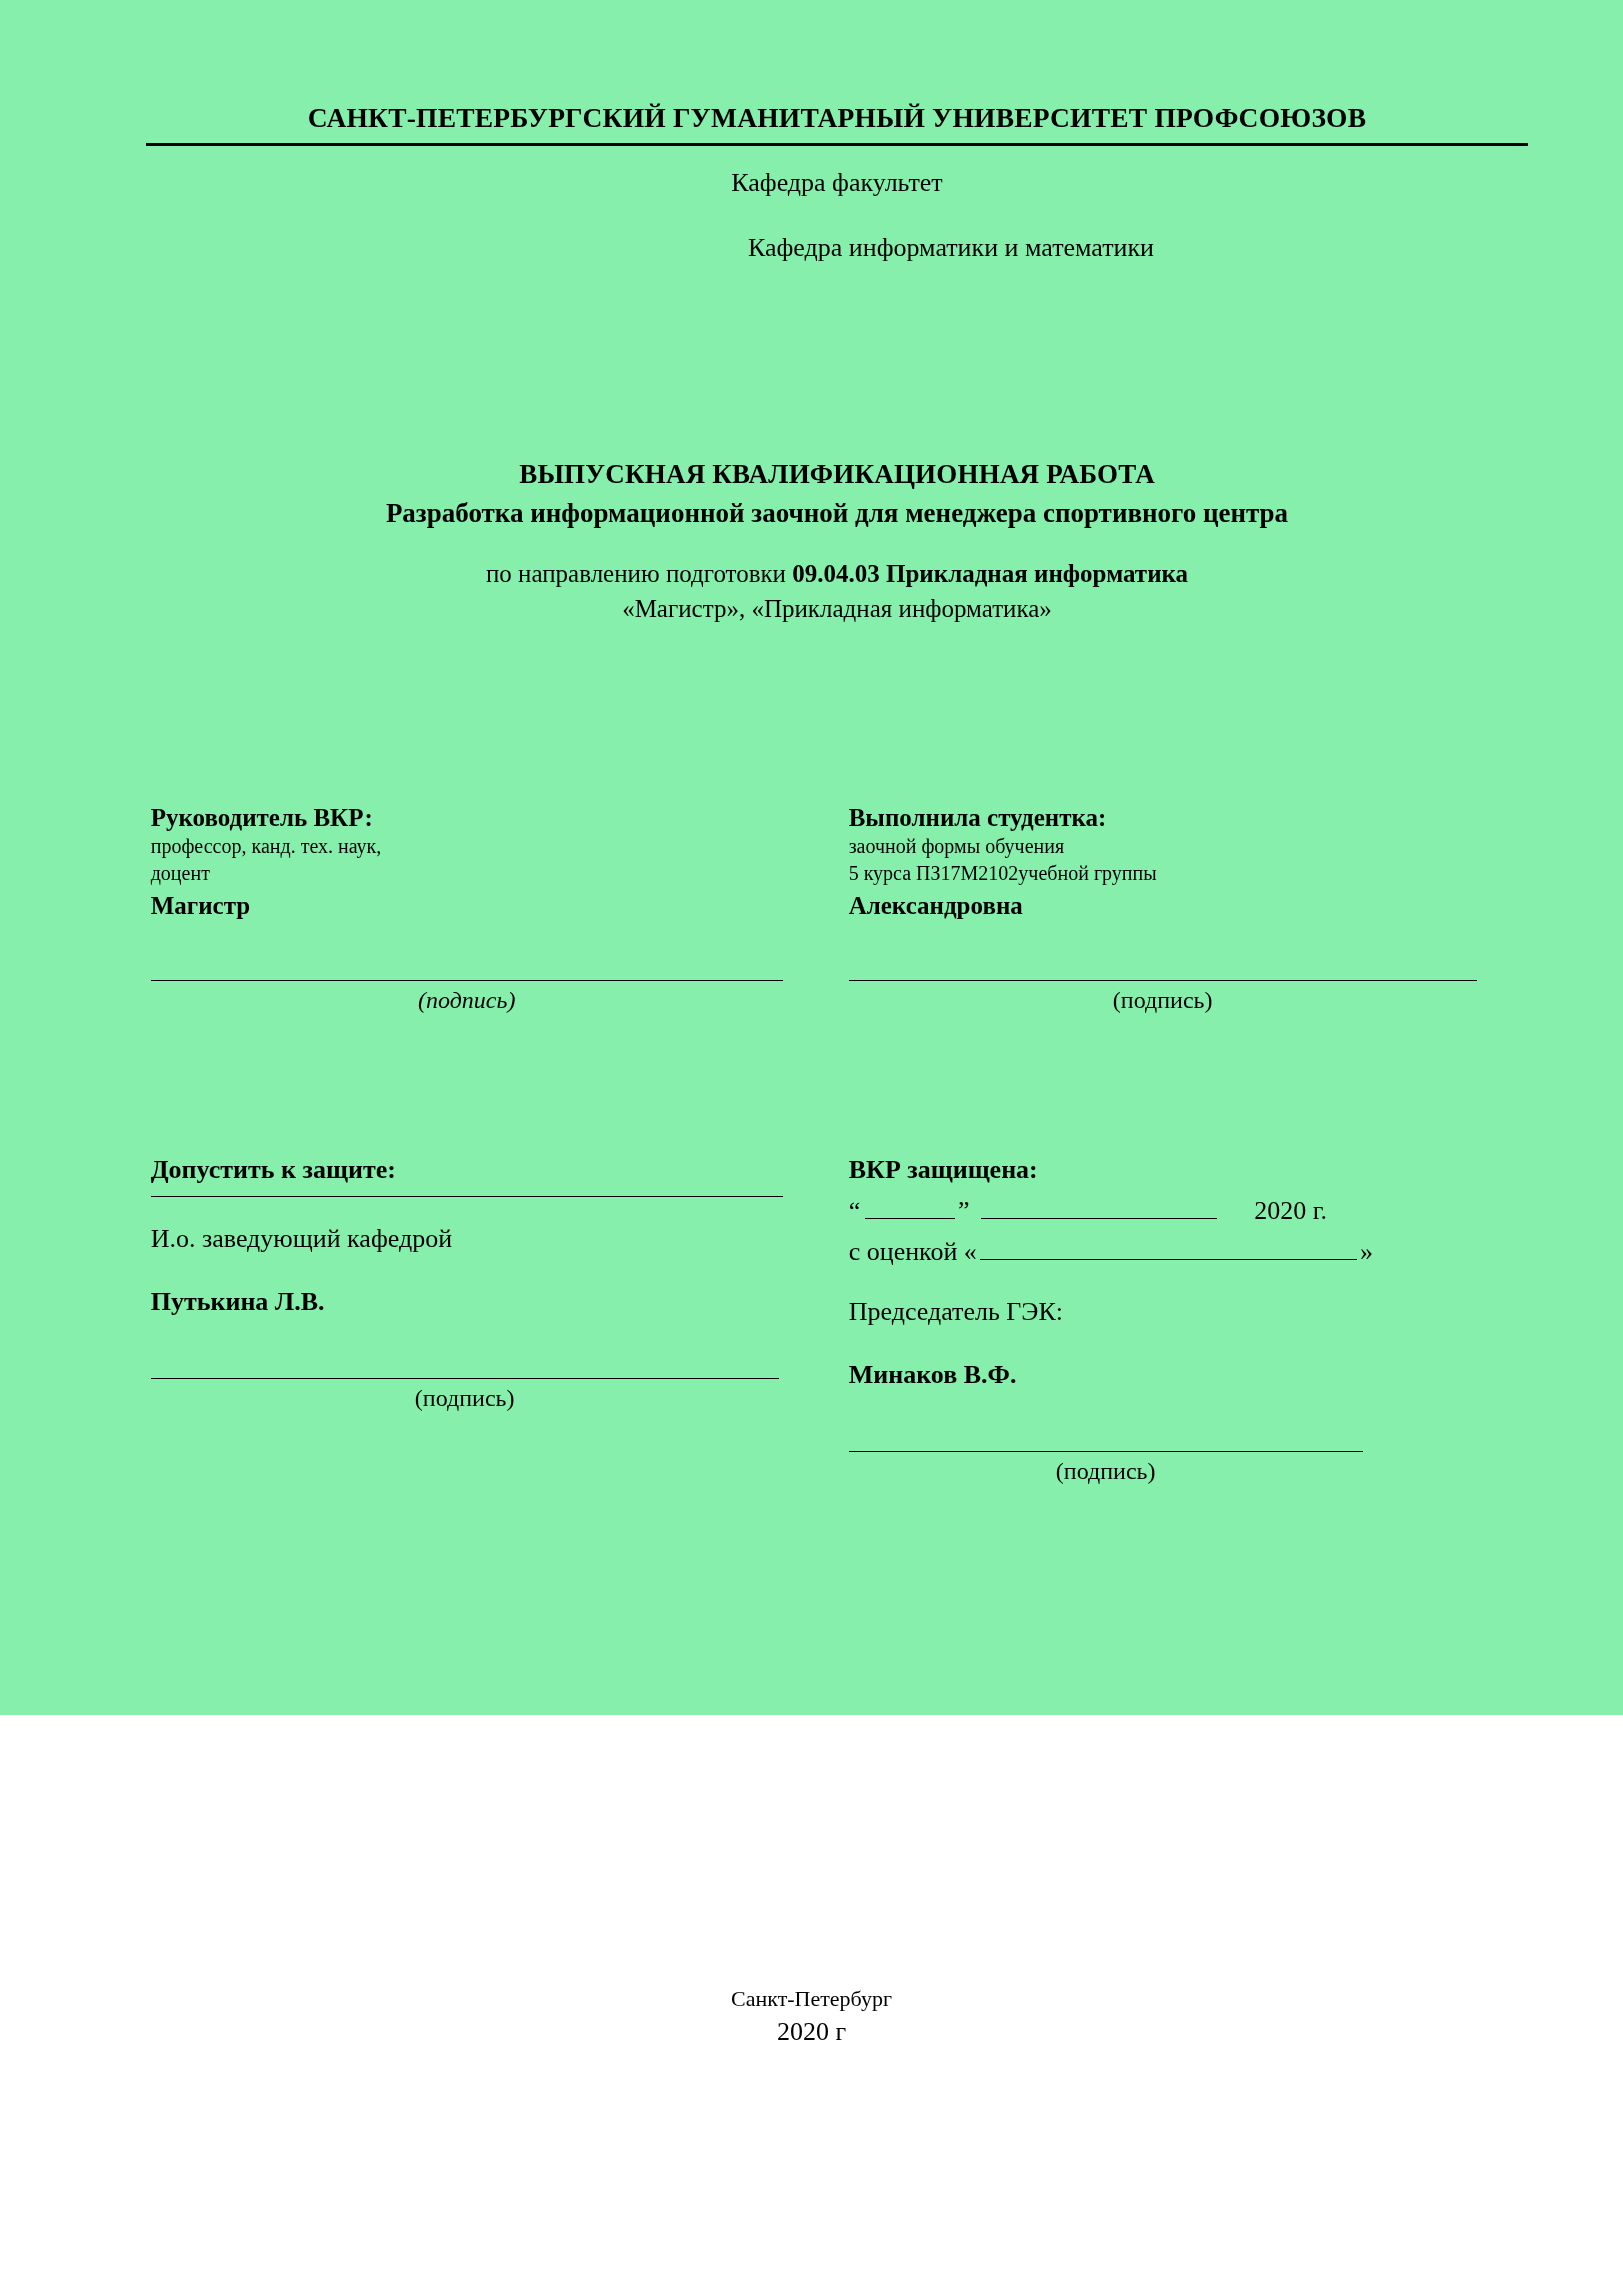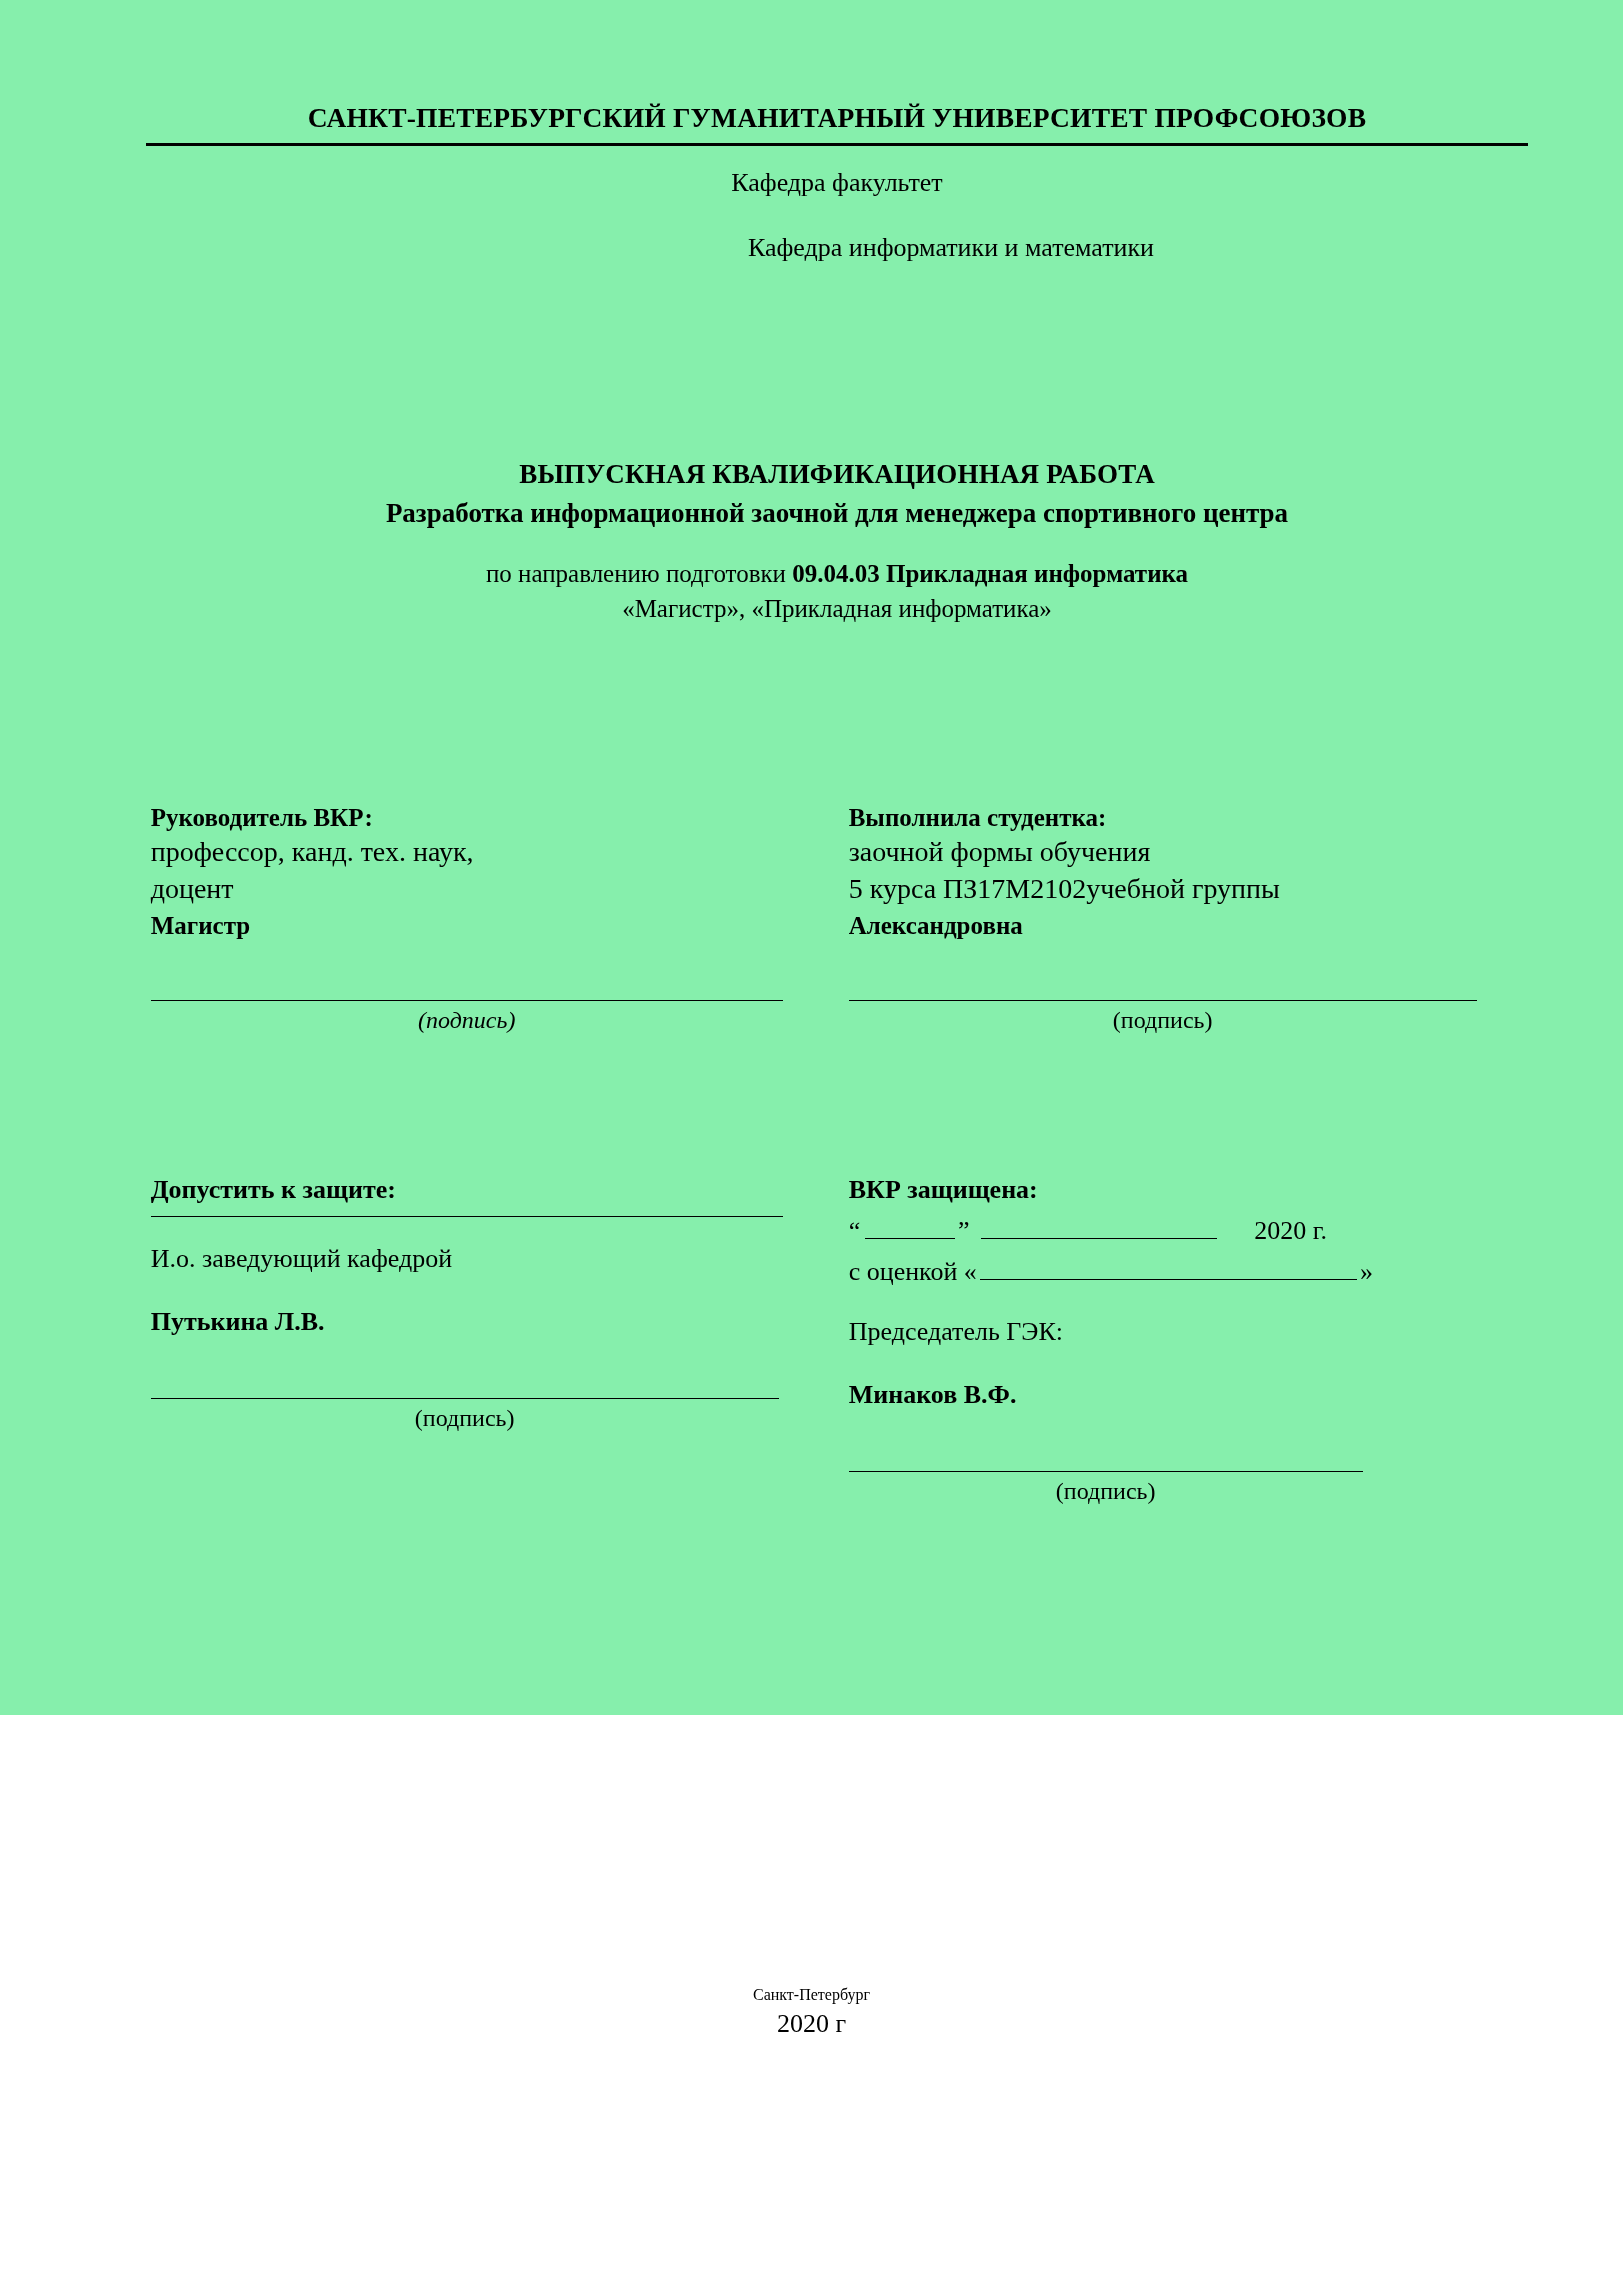--- a/index.html
+++ b/index.html
@@ -95,21 +95,21 @@
   }
   .col-right {
     width: 671px;
     padding-left: 35px;
   }
   .role-heading {
     font-size: 25px;
     font-weight: bold;
   }
   .role-text {
-    font-size: 28px;
+    font-size: 20px;
     margin-top: 2.4px;
     line-height: 1.25;
   }
   .role-name {
     font-size: 25px;
     font-weight: bold;
     line-height: 1.3;
     margin-top: 3.9px;
   }
   .sig-line {
@@ -210,21 +210,21 @@
 
   
   .footer {
     position: absolute;
     left: 0;
     top: 1986px;
     width: 1623px;
     text-align: center;
   }
   .footer-city {
-    font-size: 16px;
+    font-size: 22px;
   }
   .footer-year {
     font-size: 26px;
     margin-top: 4.7px;
   }
 </style>
 </head>
 <body>
 
 <div class="page">

